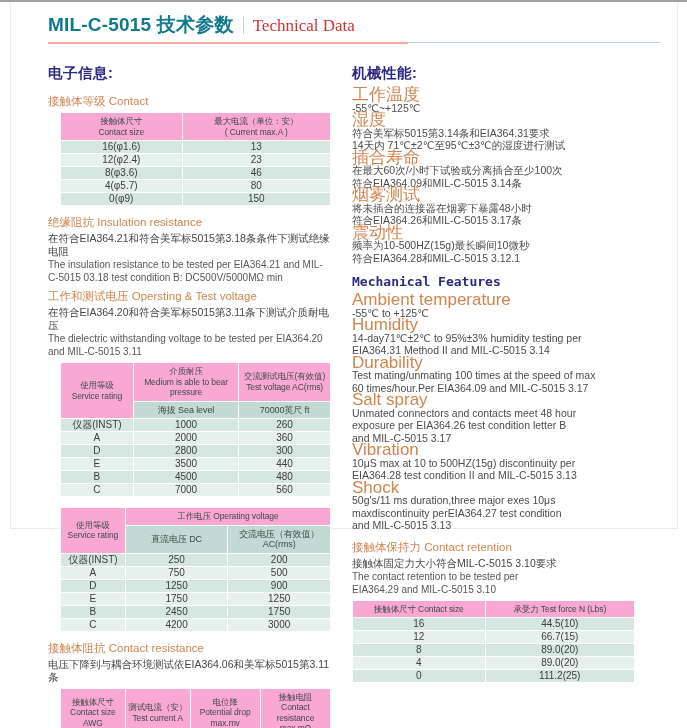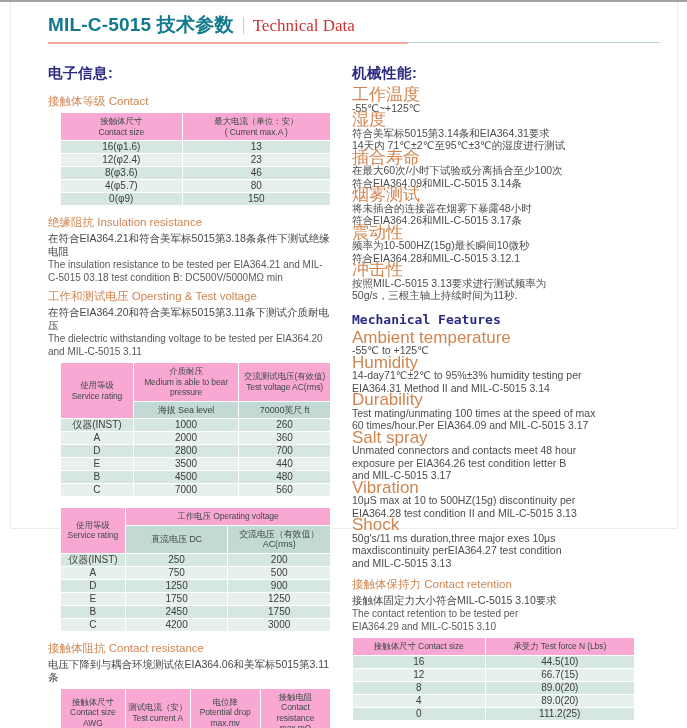--- a/index.html
+++ b/index.html
@@ -146,21 +146,21 @@
                 <td>260</td>
               </tr>
               <tr>
                 <td>A</td>
                 <td>2000</td>
                 <td>360</td>
               </tr>
               <tr>
                 <td>D</td>
                 <td>2800</td>
-                <td>700</td>
+                <td>300</td>
               </tr>
               <tr>
                 <td>E</td>
                 <td>3500</td>
                 <td>440</td>
               </tr>
               <tr>
                 <td>B</td>
                 <td>4500</td>
                 <td>480</td>
@@ -262,25 +262,20 @@
             <div class="spec">
               <div class="spec-label">烟雾测试</div>
               <div class="spec-line">将未插合的连接器在烟雾下暴露48小时</div>
               <div class="spec-line">符合EIA364.26和MIL-C-5015 3.17条</div>
             </div>
             <div class="spec">
               <div class="spec-label">震动性</div>
               <div class="spec-line">频率为10-500HZ(15g)最长瞬间10微秒</div>
               <div class="spec-line">符合EIA364.28和MIL-C-5015 3.12.1</div>
             </div>
-            <div class="spec">
-              <div class="spec-label">冲击性</div>
-              <div class="spec-line">按照MIL-C-5015 3.13要求进行测试频率为</div>
-              <div class="spec-line">50g/s，三根主轴上持续时间为11秒.</div>
-            </div>
           </div>
 
         <h2 class="mech-title">Mechanical Features</h2>
 
         <div class="spec-list">
             <div class="spec">
               <div class="spec-label">Ambient temperature</div>
               <div class="spec-line">-55℃ to +125℃</div>
             </div>
             <div class="spec">

